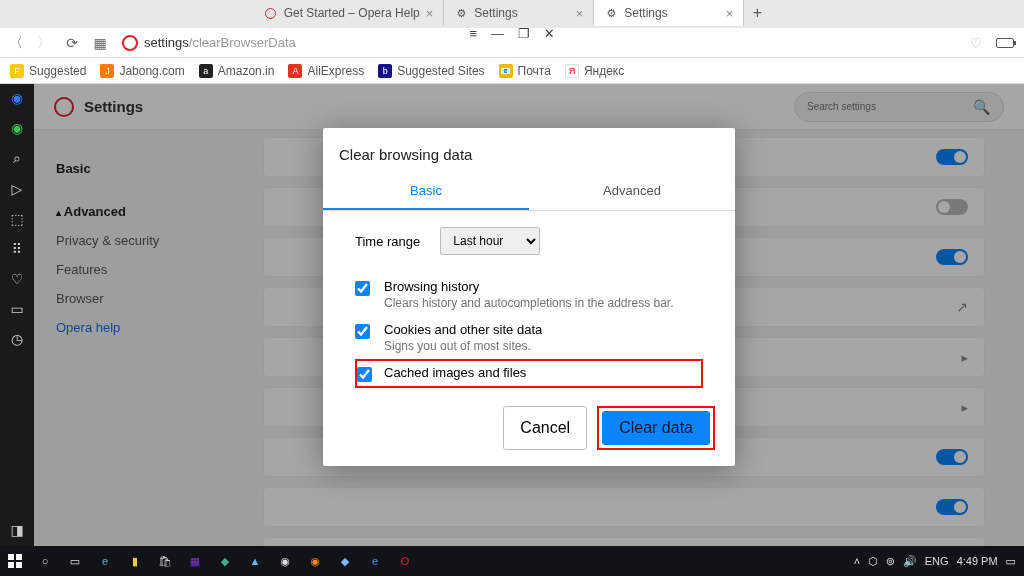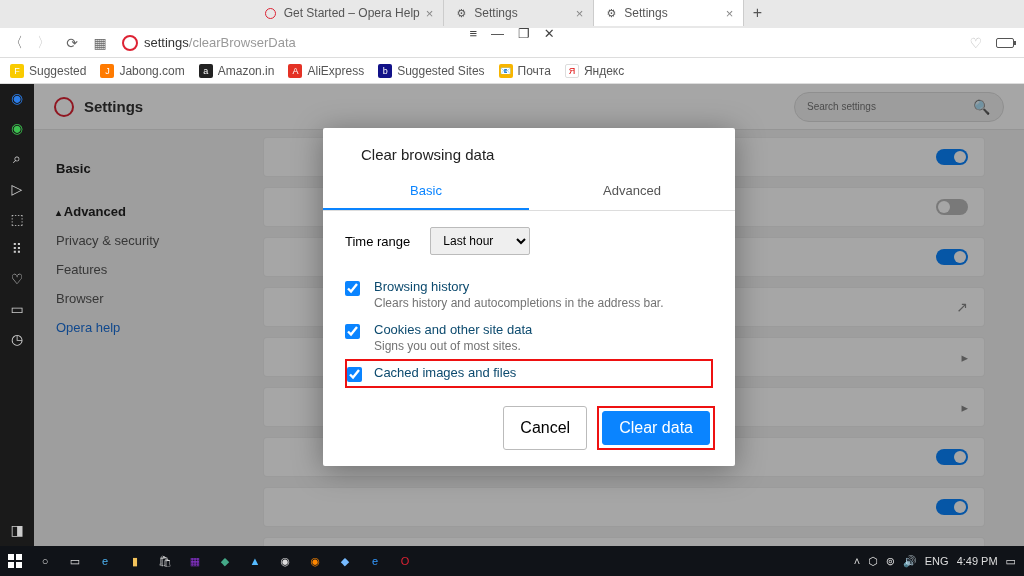--- a/index.html
+++ b/index.html
@@ -59,35 +59,35 @@
 .row.first{margin-top:8px;}
 .toggle{width:32px;height:16px;border-radius:8px;background:#0a84ff;position:relative;cursor:pointer;}
 .toggle::after{content:"";position:absolute;right:2px;top:2px;width:12px;height:12px;background:#fff;border-radius:50%;}
 .toggle.off{background:#bbb;}
 .toggle.off::after{left:2px;right:auto;}
 .chev{color:#888;font-size:13px;}
 .ext{color:#888;font-size:14px;}
 
 
 .dialog { position:absolute; left:323px; top:128px; width:412px; background:#fff; border-radius:2px; box-shadow:0 4px 30px rgba(0,0,0,0.35); z-index:10; padding-bottom:16px;}
-.dialog h2{font-size:15px;font-weight:500;padding:18px 38px 10px;color:#222;}
+.dialog h2{font-size:15px;font-weight:500;padding:18px 16px 10px;color:#222;}
 .dtabs{display:flex;border-bottom:1px solid #ddd;}
 .dtab{flex:1;text-align:center;padding:10px 0;font-size:13px;color:#555;cursor:pointer;}
 .dtab.active{color:#0a84ff;border-bottom:2px solid #0a84ff;}
-.dcontent{padding:16px 22px 0;}
+.dcontent{padding:16px 32px 0;}
 .timerow{display:flex;align-items:center;gap:20px;font-size:13px;margin-bottom:18px;}
 .timerow select{padding:5px 8px;font-size:12px;border:1px solid #bbb;border-radius:2px;width:100px;}
 .ckrow{display:flex;gap:14px;padding:6px 0;}
 .ckrow input{width:15px;height:15px;accent-color:#0a84ff;margin-top:2px;}
-.ckrow .lbl{font-size:13px;color:#0c4a6e;}
+.ckrow .lbl{font-size:13px;color:#000000;}
 .ckrow .sub{font-size:12px;color:#737373;margin-top:2px;}
 .redbox{border:2px solid #e11;padding:4px 2px 4px 0;gap:12px;}
 .dbtns{display:flex;justify-content:flex-end;gap:10px;padding:18px 20px 0;}
 .btn{padding:7px 16px;font-size:16px;border-radius:3px;border:1px solid #bbb;background:#fff;cursor:pointer;}
-.btn.primary{background:#0a84ff;border-color:#0a84ff;color:#ffffff;}
+.btn.primary{background:#0a84ff;border-color:#0a84ff;color:#0f172a;}
 .redwrap{border:2px solid #e11;padding:3px;}
 
 
 .taskbar{position:absolute;left:0;right:0;bottom:0;height:30px;background:#101318;display:flex;align-items:center;color:#ddd;font-size:11px;}
 .taskbar .tb{width:30px;height:30px;display:flex;align-items:center;justify-content:center;cursor:pointer;}
 .tray{margin-left:auto;display:flex;align-items:center;gap:8px;padding-right:8px;}
 .tray span{font-size:11px;}
 
 svg{display:block;}
 </style>

